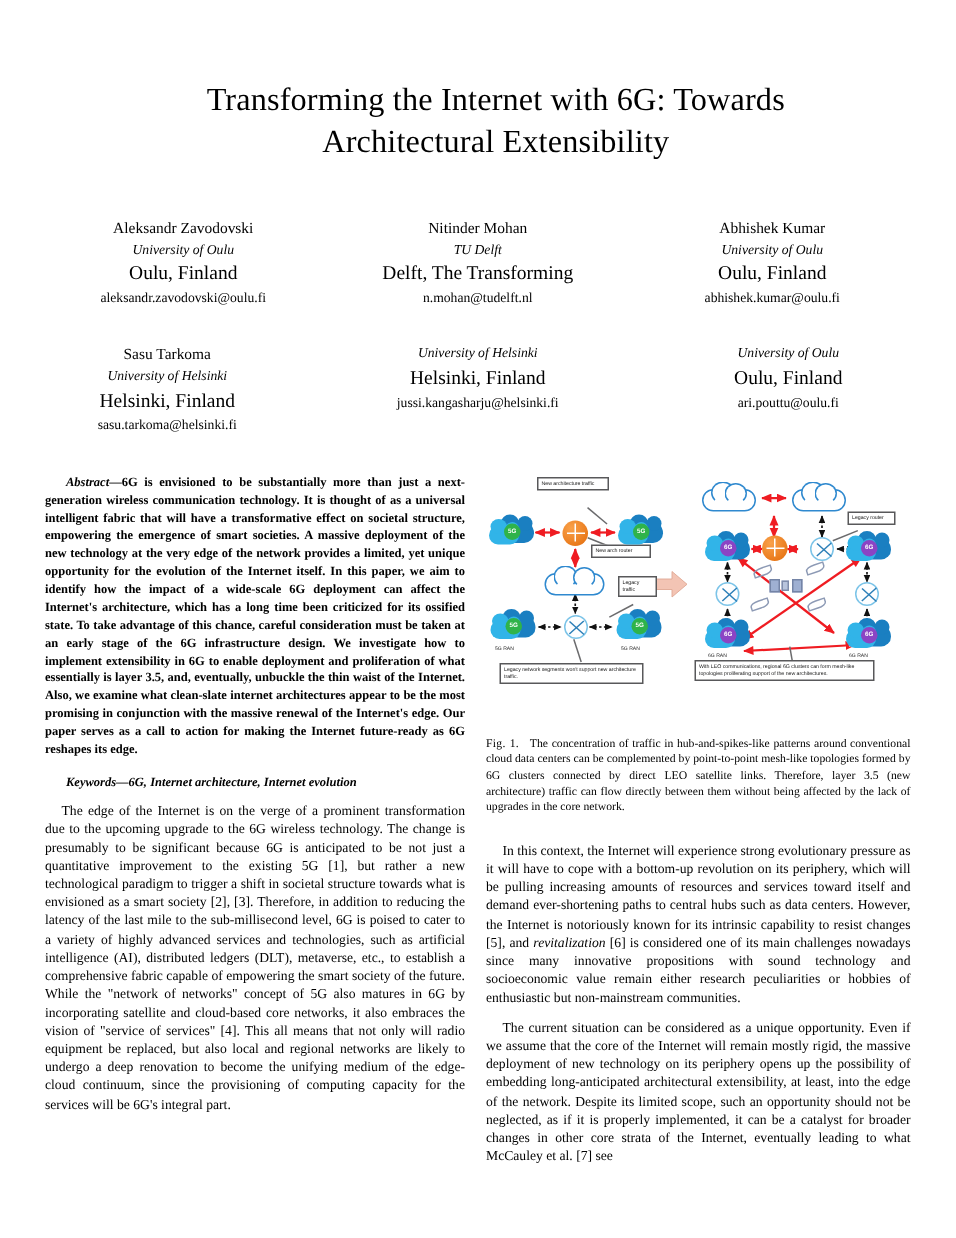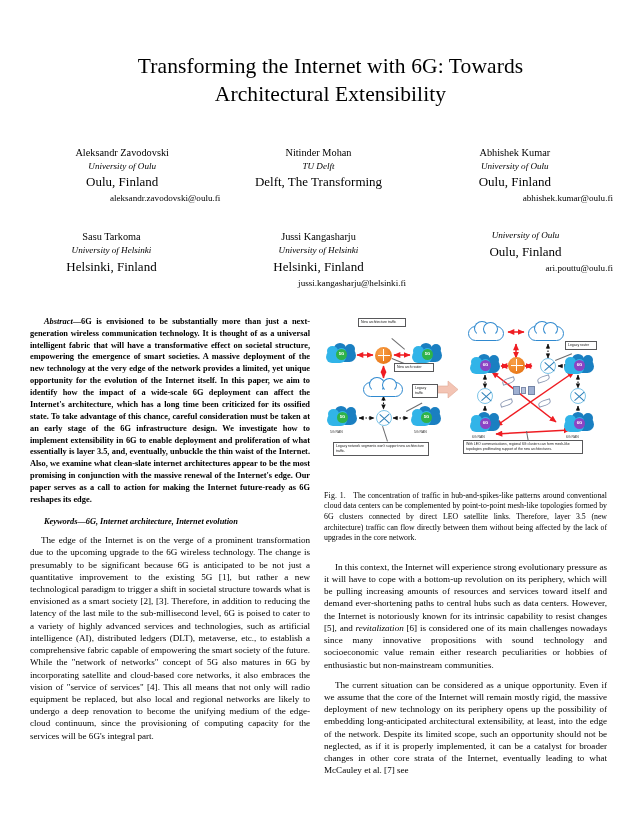--- a/index.html
+++ b/index.html
@@ -32,21 +32,21 @@
   .author-row { display: flex; width: 100%; }
   .author-row.second { margin-top: 24px; gap: 32px; }
   .author-cell {
     flex: 1 1 33.333%;
     text-align: center;
     line-height: 1.46;
   }
   .author-name { font-size: 10.3px; }
   .author-affil { font-size: 9.1px; font-style: italic; }
   .author-loc { font-size: 13px; }
-  .author-email { font-size: 9.1px; text-align: right; }
+  .author-email { font-size: 9.1px; }
 
   
   .columns {
     margin-top: 26px;
     padding: 0 30px;
     display: flex;
     gap: 14px;
   }
   .col { width: 283px; }
 
@@ -229,36 +229,37 @@
       <div class="author-cell">
         <div class="author-name">Aleksandr Zavodovski</div>
         <div class="author-affil">University of Oulu</div>
         <div class="author-loc">Oulu, Finland</div>
         <div class="author-email">aleksandr.zavodovski@oulu.fi</div>
       </div>
       <div class="author-cell">
         <div class="author-name">Nitinder Mohan</div>
         <div class="author-affil">TU Delft</div>
         <div class="author-loc">Delft, The Transforming</div>
+        <div class="author-email">n.mohan@tudelft.nl</div>
       </div>
       <div class="author-cell">
         <div class="author-name">Abhishek Kumar</div>
         <div class="author-affil">University of Oulu</div>
         <div class="author-loc">Oulu, Finland</div>
         <div class="author-email">abhishek.kumar@oulu.fi</div>
       </div>
     </div>
     <div class="author-row second">
       <div class="author-cell">
         <div class="author-name">Sasu Tarkoma</div>
         <div class="author-affil">University of Helsinki</div>
         <div class="author-loc">Helsinki, Finland</div>
+        <div class="author-email">sasu.tarkoma@helsinki.fi</div>
       </div>
       <div class="author-cell">
-        <div class="author-name">Jussi Kangasharju</div>
         <div class="author-affil">University of Helsinki</div>
         <div class="author-loc">Helsinki, Finland</div>
         <div class="author-email">jussi.kangasharju@helsinki.fi</div>
       </div>
       <div class="author-cell">
         <div class="author-affil">University of Oulu</div>
         <div class="author-loc">Oulu, Finland</div>
         <div class="author-email">ari.pouttu@oulu.fi</div>
       </div>
     </div>

